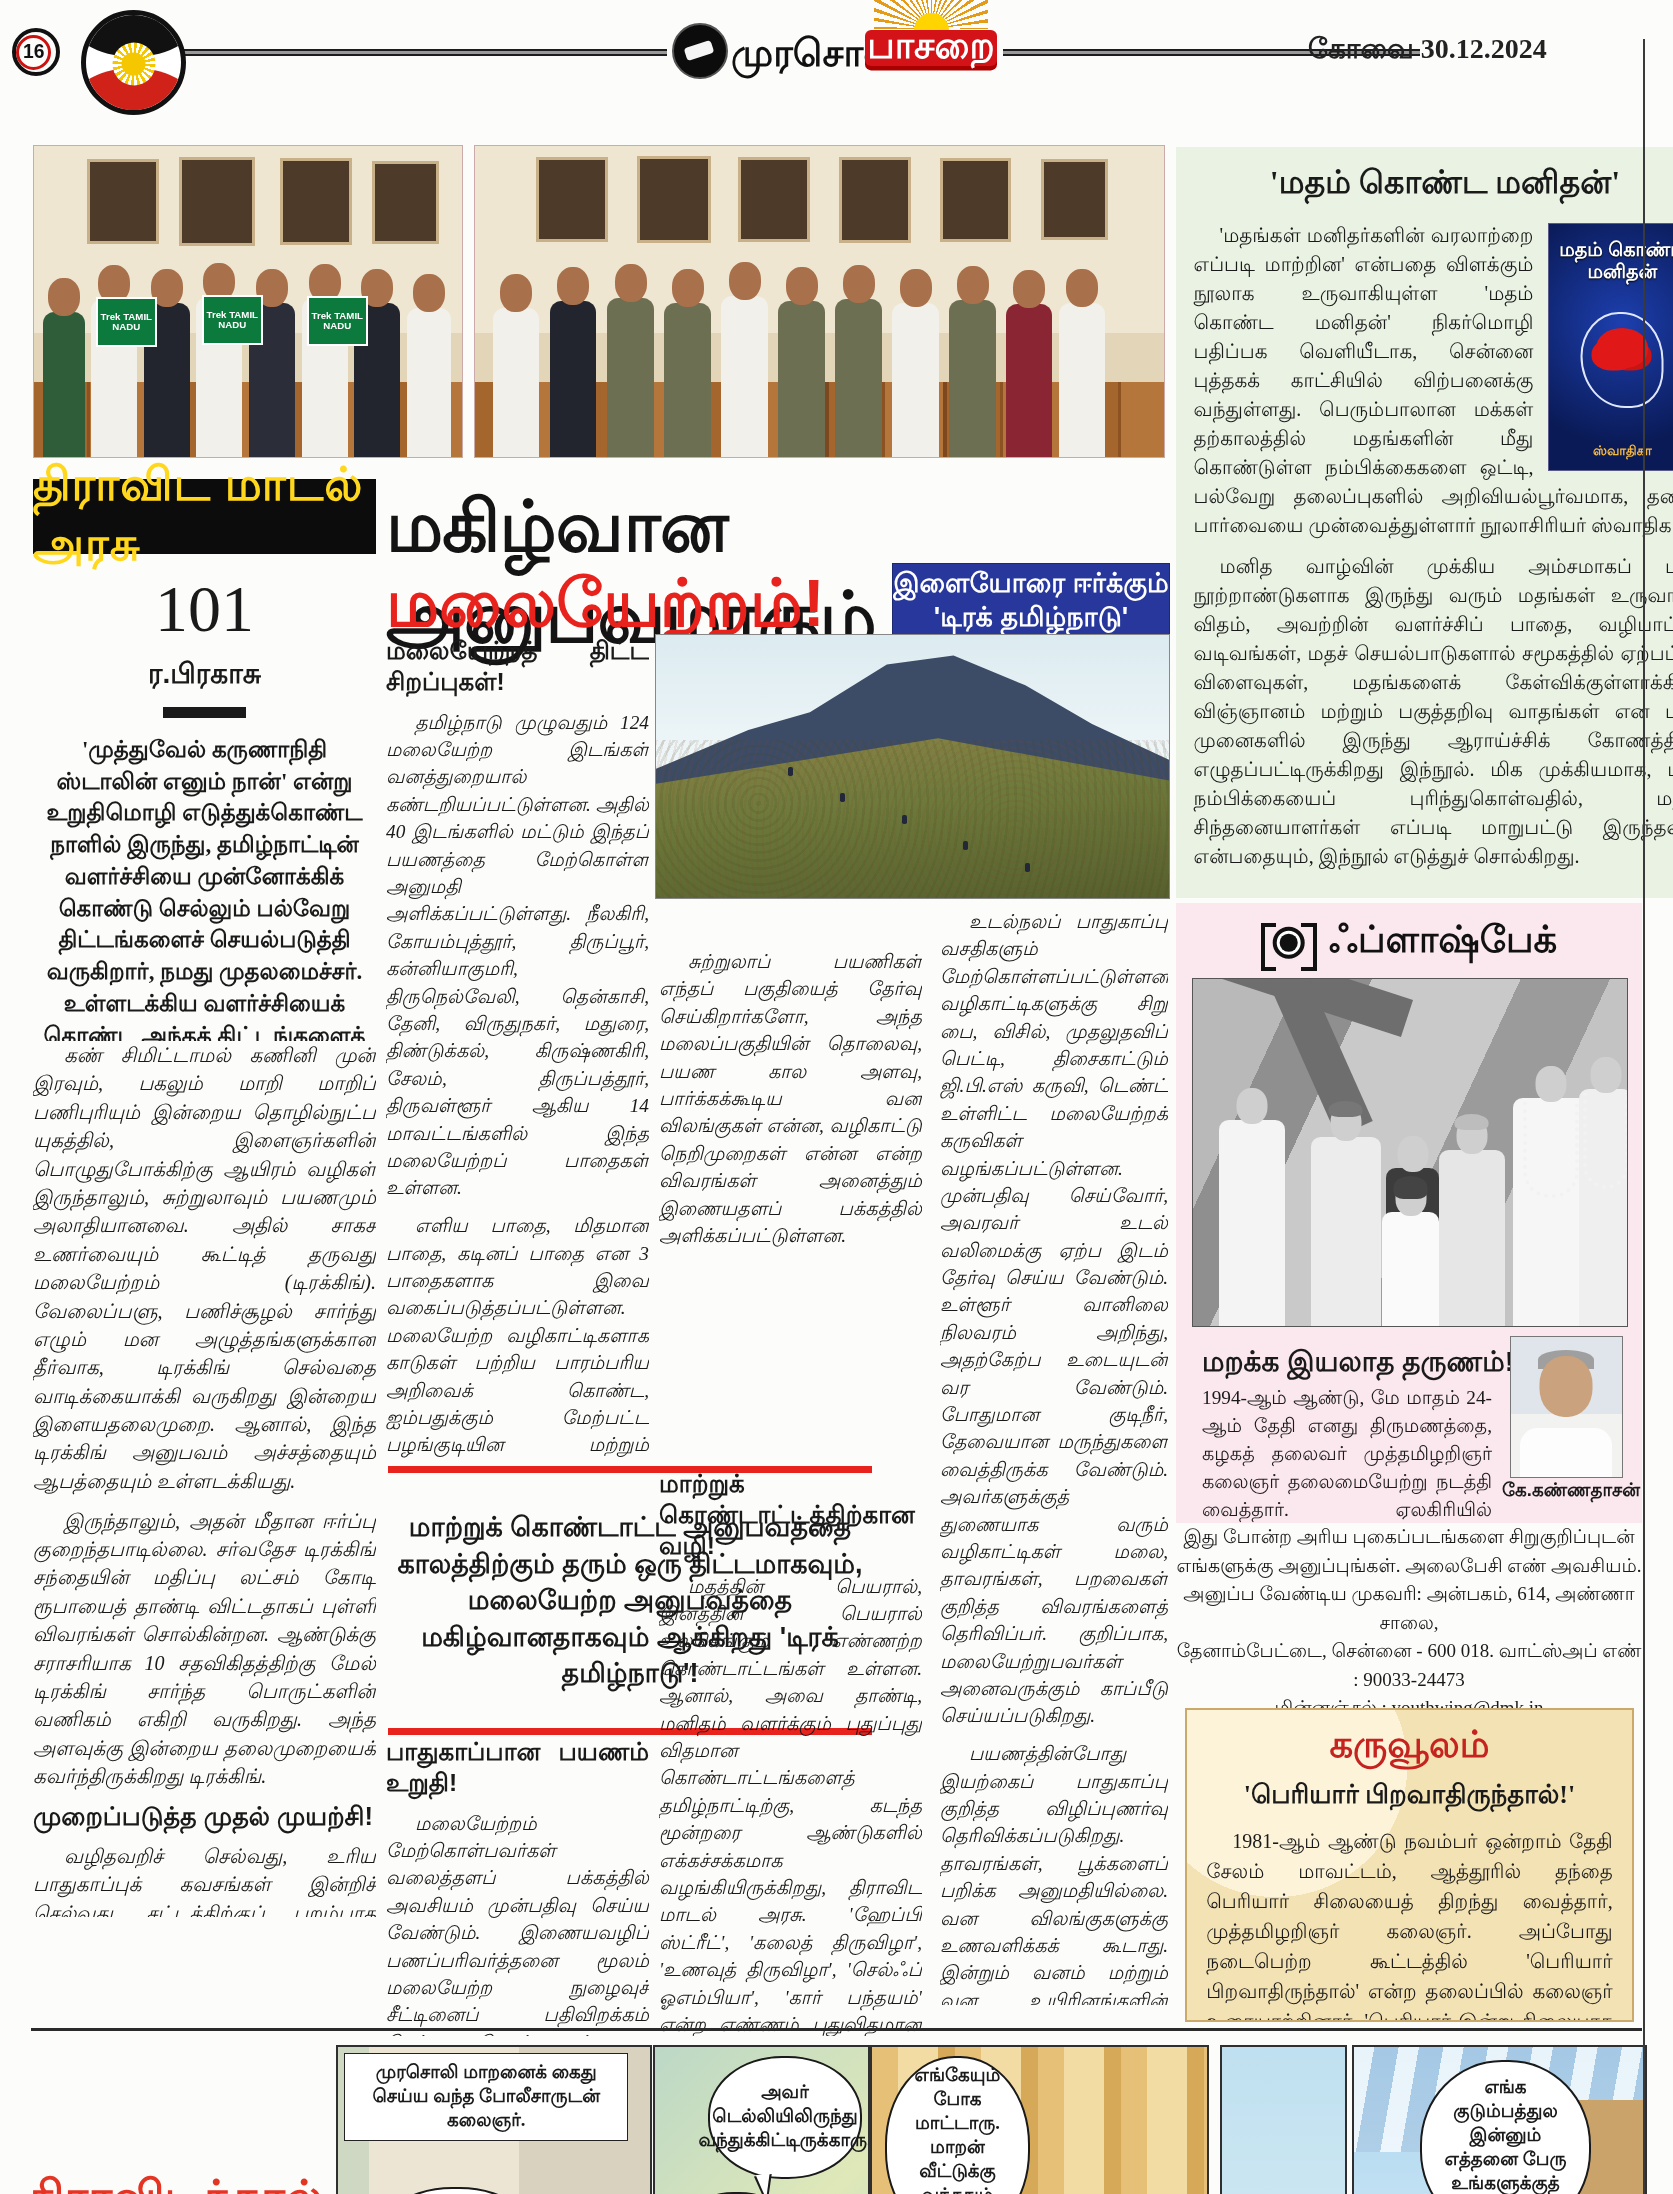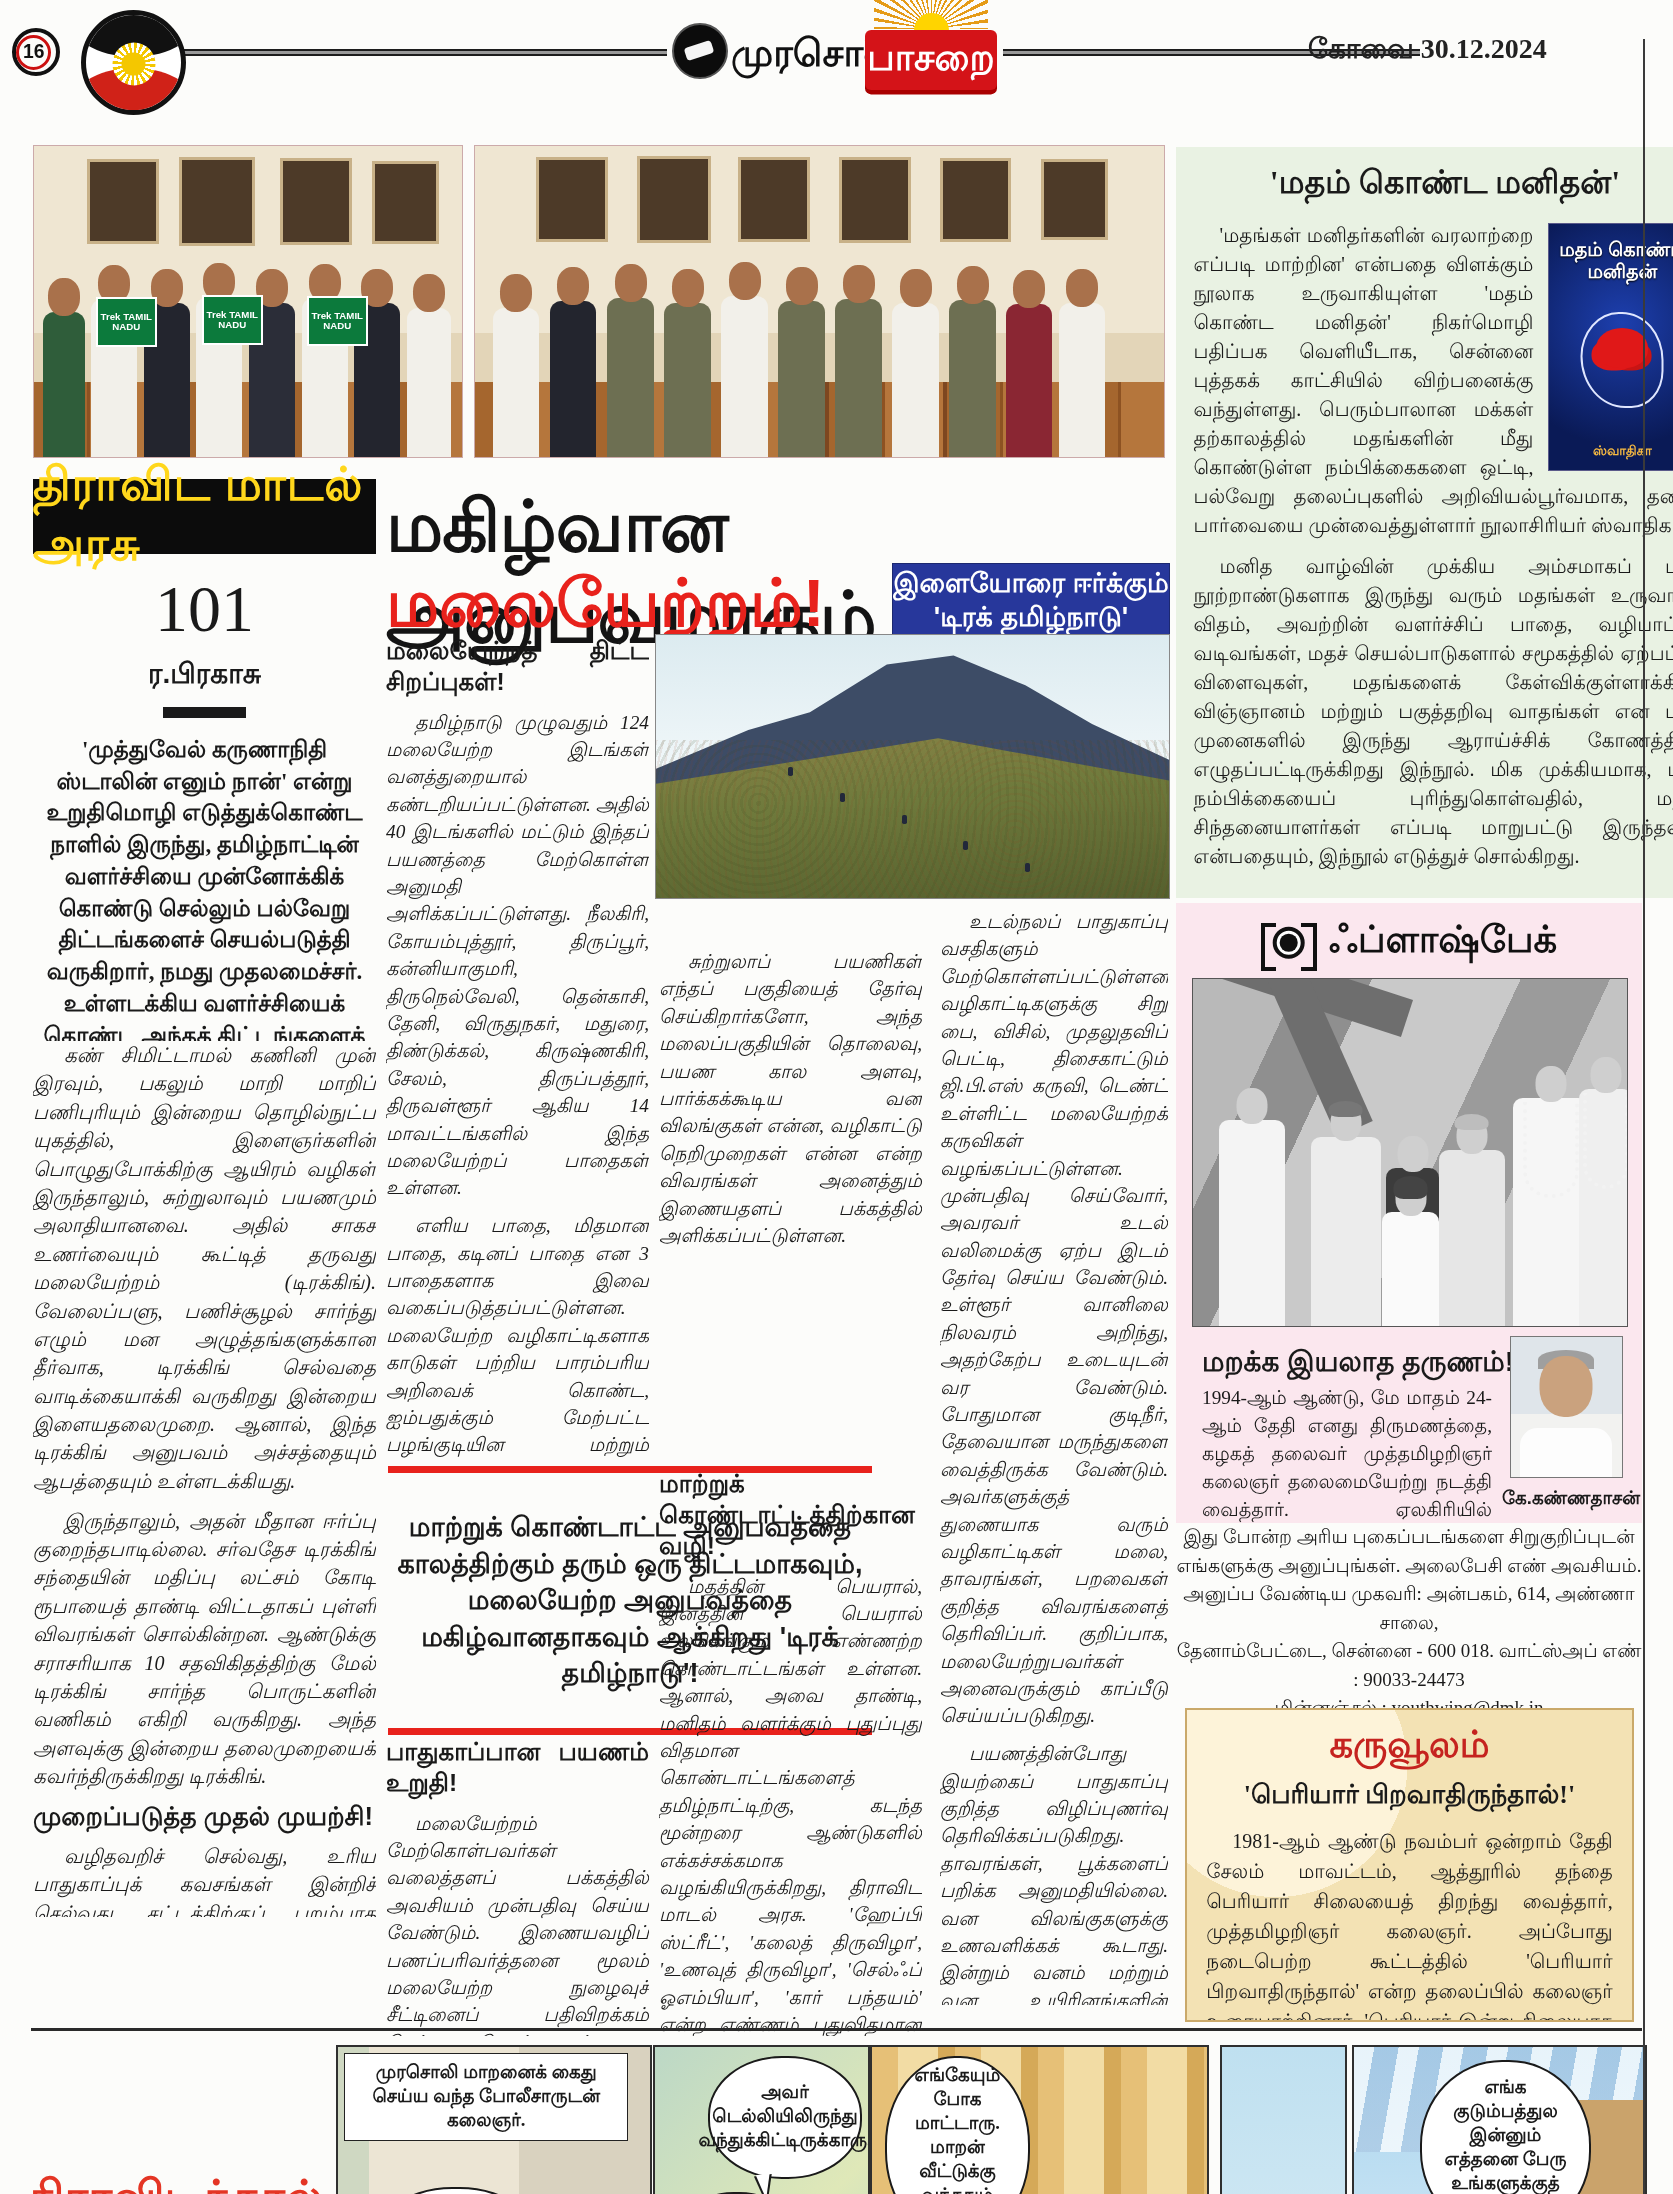--- a/index.html
+++ b/index.html
@@ -14,21 +14,21 @@
   .plogo{left:81px;top:9.7px;width:95px;height:95px;border-radius:50%;background:#fff;border:5.7px solid #111;overflow:hidden;}
   .plogo .top{position:absolute;left:-20%;top:-45%;width:140%;height:90%;background:#111;border-radius:50%;}
   .plogo .bot{position:absolute;left:-20%;bottom:-48%;width:140%;height:92%;background:#d02218;border-radius:50%;}
   .plogo .sun{position:absolute;left:50%;top:52%;width:43px;height:43px;transform:translate(-50%,-50%);
       background:repeating-conic-gradient(#f4c700 0 9deg,#fff 9deg 18deg);border-radius:50%;}
   .plogo .sun i{position:absolute;inset:9.7px;background:#f4c700;border-radius:50%;}
   .hrule{height:0;border-top:2.6px solid #1c1c1c;border-bottom:2.6px solid #1c1c1c;padding-top:2.6px;background:#999;}
   .drum{left:672px;top:23px;width:52px;height:52px;border-radius:50%;background:#0c0c0c;border:2.6px solid #555;}
   .drum i{position:absolute;left:10.5px;top:19.3px;width:28px;height:13px;background:#f5f5f5;border-radius:3.5px;transform:rotate(-18deg);}
   .mast-pre{left:731px;top:31px;font:bold 38px "Liberation Serif",serif;color:#111;}
-  .pasarai{left:865px;top:30px;width:132px;height:60px;background:#d41318;border-radius:6.1px;
+  .pasarai{left:865px;top:30px;width:132px;height:36px;background:#d41318;border-radius:6.1px;
            display:flex;align-items:center;justify-content:center;color:#fff;
            font:bold 37px "Liberation Sans",sans-serif;box-shadow:0 4.4px 0 #a00;}
   .rays{left:874px;top:-37px;width:114px;height:66px;
         background:repeating-conic-gradient(from -82deg at 50% 100%,#e59b17 0 3.5deg,transparent 3.5deg 9deg);}
   .rays-sun{left:914px;top:13px;width:35px;height:18.4px;background:#ffd400;border-radius:35px 35px 0 0;}
   .edition{left:1308px;top:33px;font:bold 28px "Liberation Serif",serif;color:#222;}
   
   .photo{border:1.3px solid #caa;overflow:hidden;}
   .wall{position:absolute;inset:0;background:linear-gradient(180deg,#efe6d2 0 60%,#e3d5b8 60% 78%,#a96a33 78% 100%);}
   .floor{position:absolute;left:0;bottom:0;width:100%;height:24%;
@@ -117,21 +117,21 @@
         border:4px dotted #f2f2f2;border-top:none;border-radius:0 0 26px 26px;}
   .mem-title{position:absolute;left:26px;top:443px;font:bold 28px "Liberation Sans",sans-serif;}
   .portrait{position:absolute;right:19.3px;top:433px;width:111px;height:140px;border:1.8px solid #777;
             background:linear-gradient(180deg,#dfe5ea 0 55%,#f2f2f0 55% 100%);overflow:hidden;}
   .portrait .ph{position:absolute;left:50%;top:19.3px;transform:translateX(-50%);width:53px;height:61px;
                 background:#caa27e;border-radius:46%;}
   .portrait .phair{position:absolute;left:50%;top:13px;transform:translateX(-50%);width:56px;height:19.3px;
                 background:#9f9f9f;border-radius:50% 50% 0 0;}
   .portrait .psh{position:absolute;left:50%;bottom:-4.4px;transform:translateX(-50%);width:92px;height:53px;
                 background:#fdfdfd;border-radius:17.6px 17.6px 0 0;}
-  .p-cap{position:absolute;right:13px;top:576px;width:127px;text-align:center;font:bold 18.4px "Liberation Sans",sans-serif;margin-top:8px;}
+  .p-cap{position:absolute;right:13px;top:576px;width:127px;text-align:center;font:bold 18.4px "Liberation Sans",sans-serif;}
   .mem-body{position:absolute;left:26px;top:481px;width:290px;height:246px;font:400 19.3px "Liberation Serif",serif;
             line-height:1.45;text-align:justify;overflow:hidden;}
   .mem-body2{position:absolute;left:26px;top:628px;width:417px;font:400 19.3px "Liberation Serif",serif;
             line-height:1.45;text-align:justify;}
   .sig{position:absolute;right:26px;top:707px;width:307px;text-align:right;
        font:bold 19.3px "Liberation Serif",serif;line-height:1.5;}
   
   .fb-note{left:1176px;top:1523px;width:466px;text-align:center;font:400 19px "Liberation Serif",serif;line-height:1.5;}
   
   .treasury{left:1185px;top:1708px;width:449px;height:314px;background:

